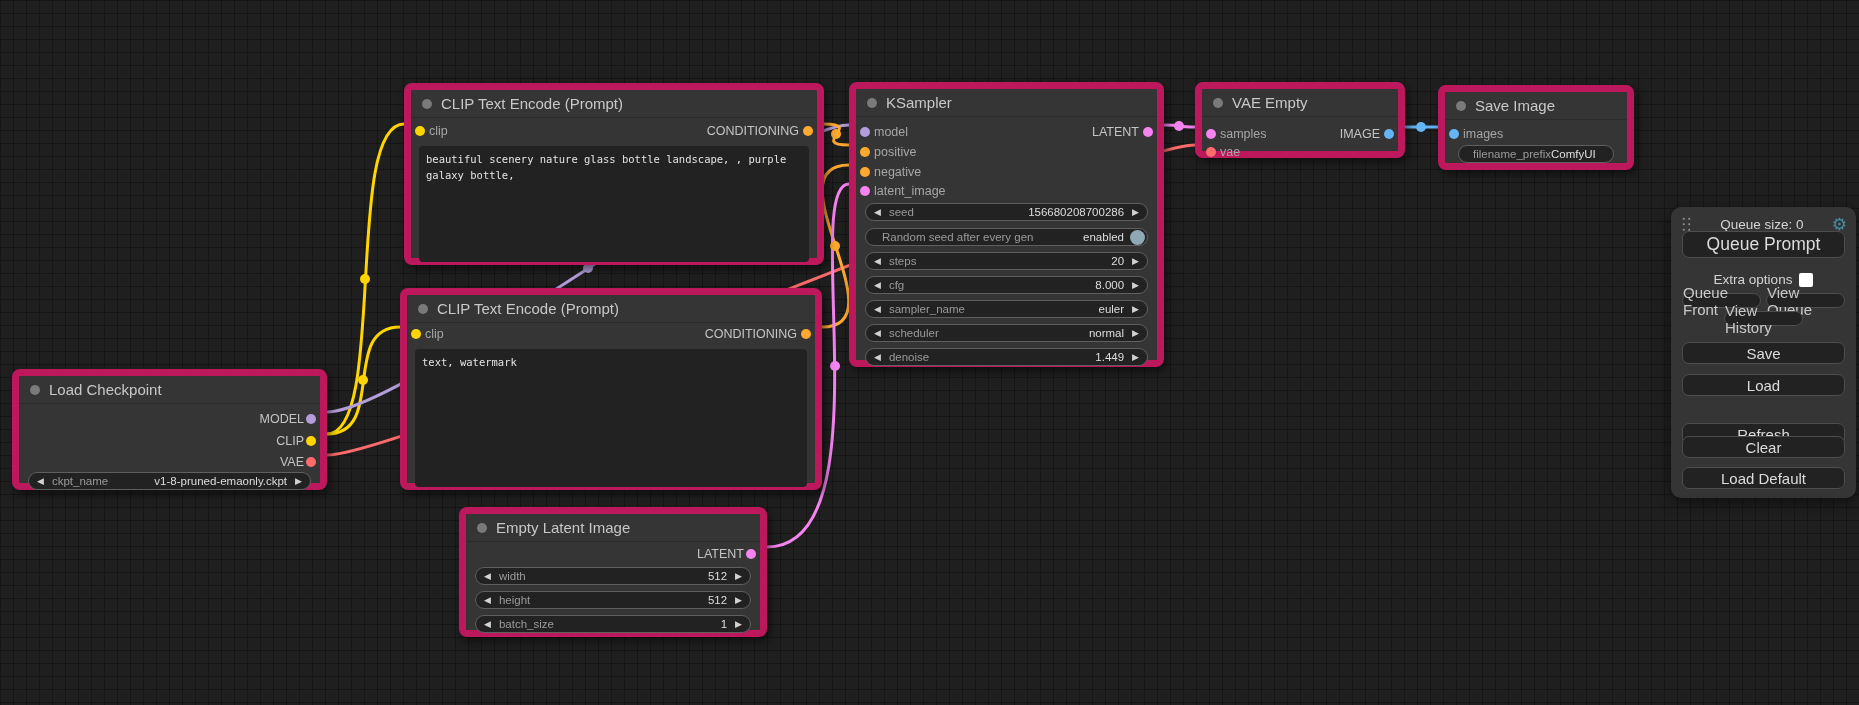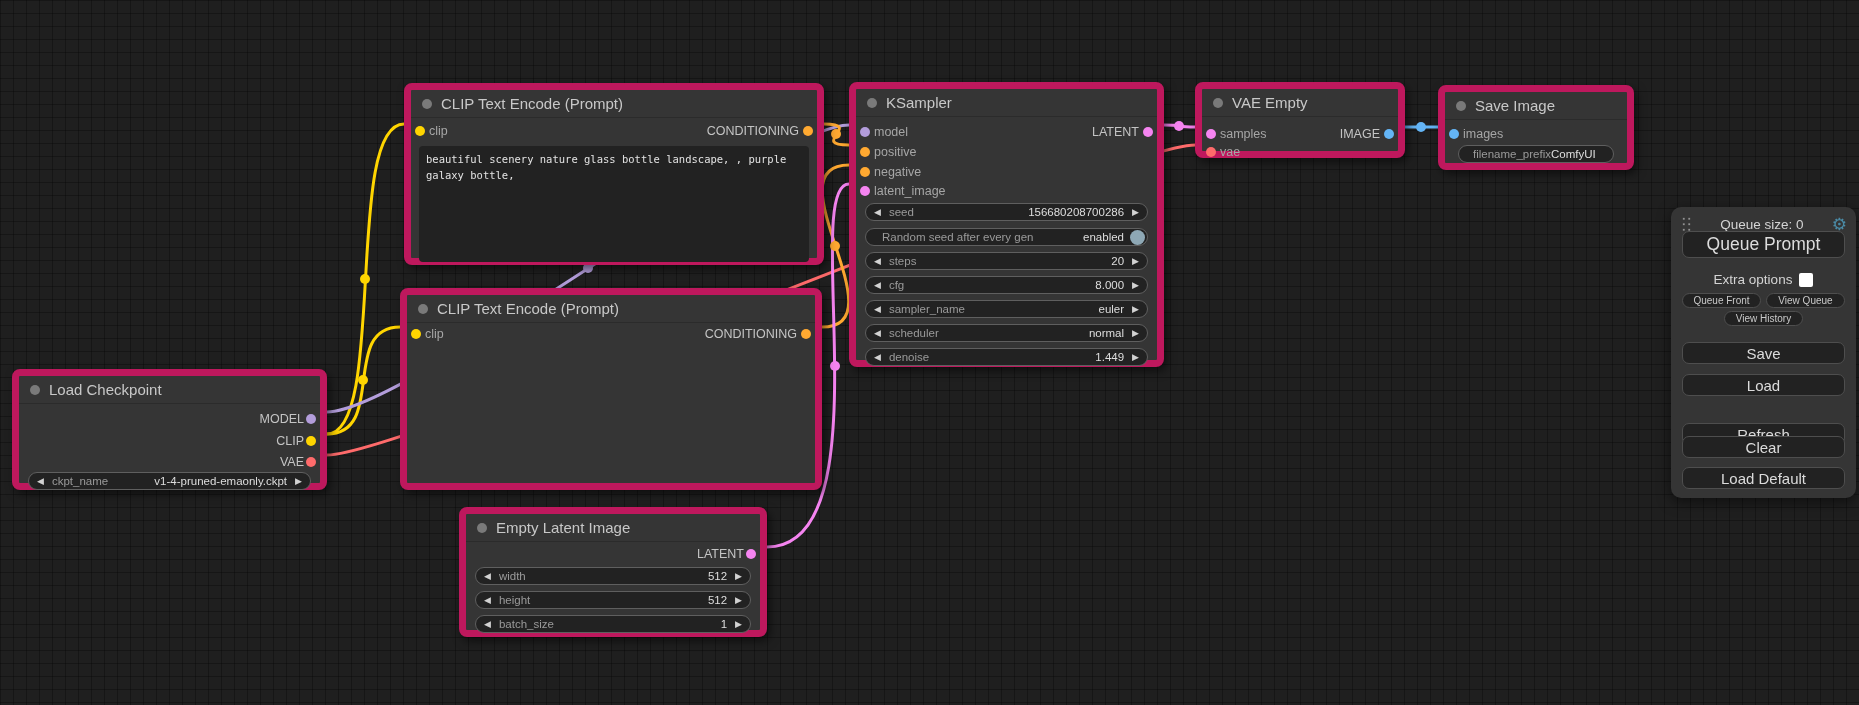--- a/index.html
+++ b/index.html
@@ -78,21 +78,21 @@
     position:absolute; left:11px; right:11px; height:22px;
     background:#222; border:1px solid #4e4e4e; border-radius:7px;
     color:#dcdcdc; font-size:15px; display:flex; align-items:center; justify-content:center;
     cursor:pointer;
   }
   .btn.qp { top:24px; height:27px; font-size:17.5px; }
   .extra { position:absolute; top:65px; left:0; right:0; display:flex; align-items:center; justify-content:center; gap:7px; color:#d4d4d4; font-size:13.5px; }
   .cb { width:14px; height:14px; background:#ffffff; border-radius:2px; cursor:pointer; }
   .sbtn {
     position:absolute; height:15px; background:#222; border:1px solid #4e4e4e;
-    border-radius:8px; color:#c9c9c9; font-size:10px;
+    border-radius:8px; color:#c9c9c9; font-size:15px;
     display:flex; align-items:center; justify-content:center; cursor:pointer;
   }
 </style>
 </head>
 <body>
 
 <svg id="wires" width="1859" height="705">
   <path class="wire w-clip" d="M327,434 C387,434 344,124 404,124"></path>
   <path class="wire w-clip" d="M327,434 C387,434 340,327 400,327"></path>
   <path class="wire w-model" d="M327,412 C407,412 769,125 849,125"></path>
@@ -119,21 +119,21 @@
   </div>
   <span class="slot out" style="right:16px;top:36px">MODEL</span>
   <span class="sdot out c-model" style="top:38px"></span>
   <span class="slot out" style="right:16px;top:58px">CLIP</span>
   <span class="sdot out c-clip" style="top:60px"></span>
   <span class="slot out" style="right:16px;top:79px">VAE</span>
   <span class="sdot out c-vae" style="top:81px"></span>
   <div class="widget" style="top:96px">
     <span class="warr">◀</span>
     <span class="wlabel">ckpt_name</span>
-    <span class="wvalue">v1-4-pruned-emaonly.ckpt</span>
+    <span class="wvalue">v1-8-pruned-emaonly.ckpt</span>
     <span class="warr">▶</span>
   </div>
 </div>
 
 <div class="node" style="left:404px;top:83px;width:420px;height:182px">
   <div class="ntitle">
     <span class="ndot"></span>
     <span>CLIP Text Encode (Prompt)</span>
   </div>
   <span class="sdot in c-clip" style="top:36px"></span>
@@ -145,20 +145,21 @@
 
 <div class="node" style="left:400px;top:288px;width:422px;height:202px">
   <div class="ntitle">
     <span class="ndot"></span>
     <span>CLIP Text Encode (Prompt)</span>
   </div>
   <span class="sdot in c-clip" style="top:34px"></span>
   <span class="slot in" style="left:18px;top:32px">clip</span>
   <span class="slot out" style="right:18px;top:32px">CONDITIONING</span>
   <span class="sdot out c-cond" style="top:34px"></span>
+  <div class="ntext" style="top:54px;height:138px">text, watermark</div>
 </div>
 
 <div class="node" style="left:459px;top:507px;width:308px;height:130px">
   <div class="ntitle">
     <span class="ndot"></span>
     <span>Empty Latent Image</span>
   </div>
   <span class="slot out" style="right:16px;top:33px">LATENT</span>
   <span class="sdot out c-latent" style="top:35px"></span>
   <div class="widget" style="top:53px">

